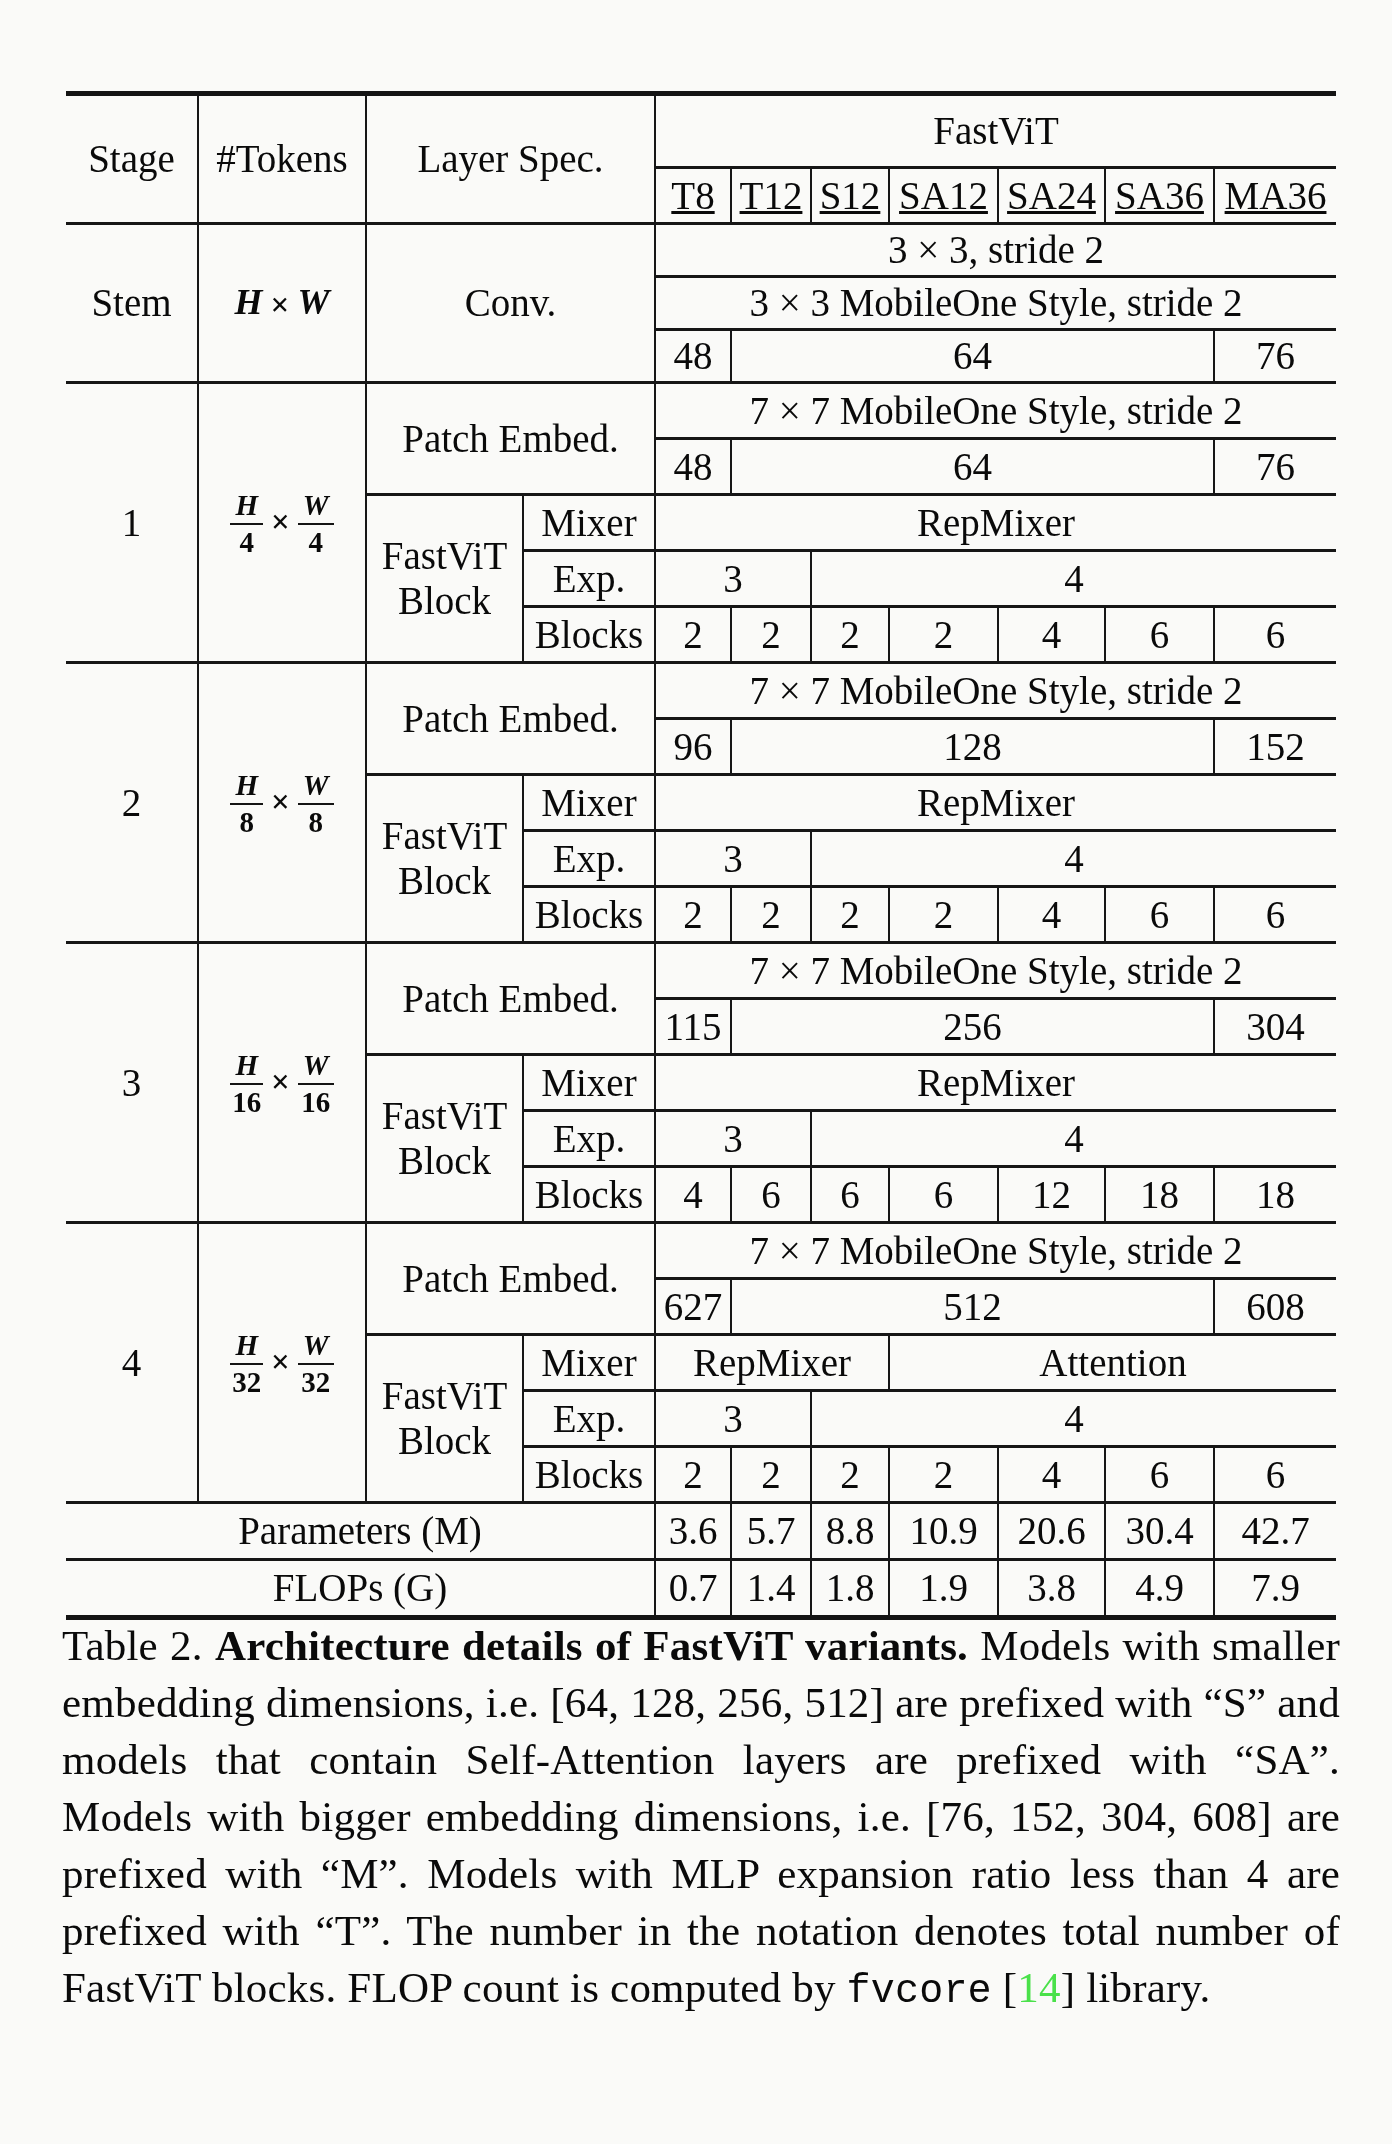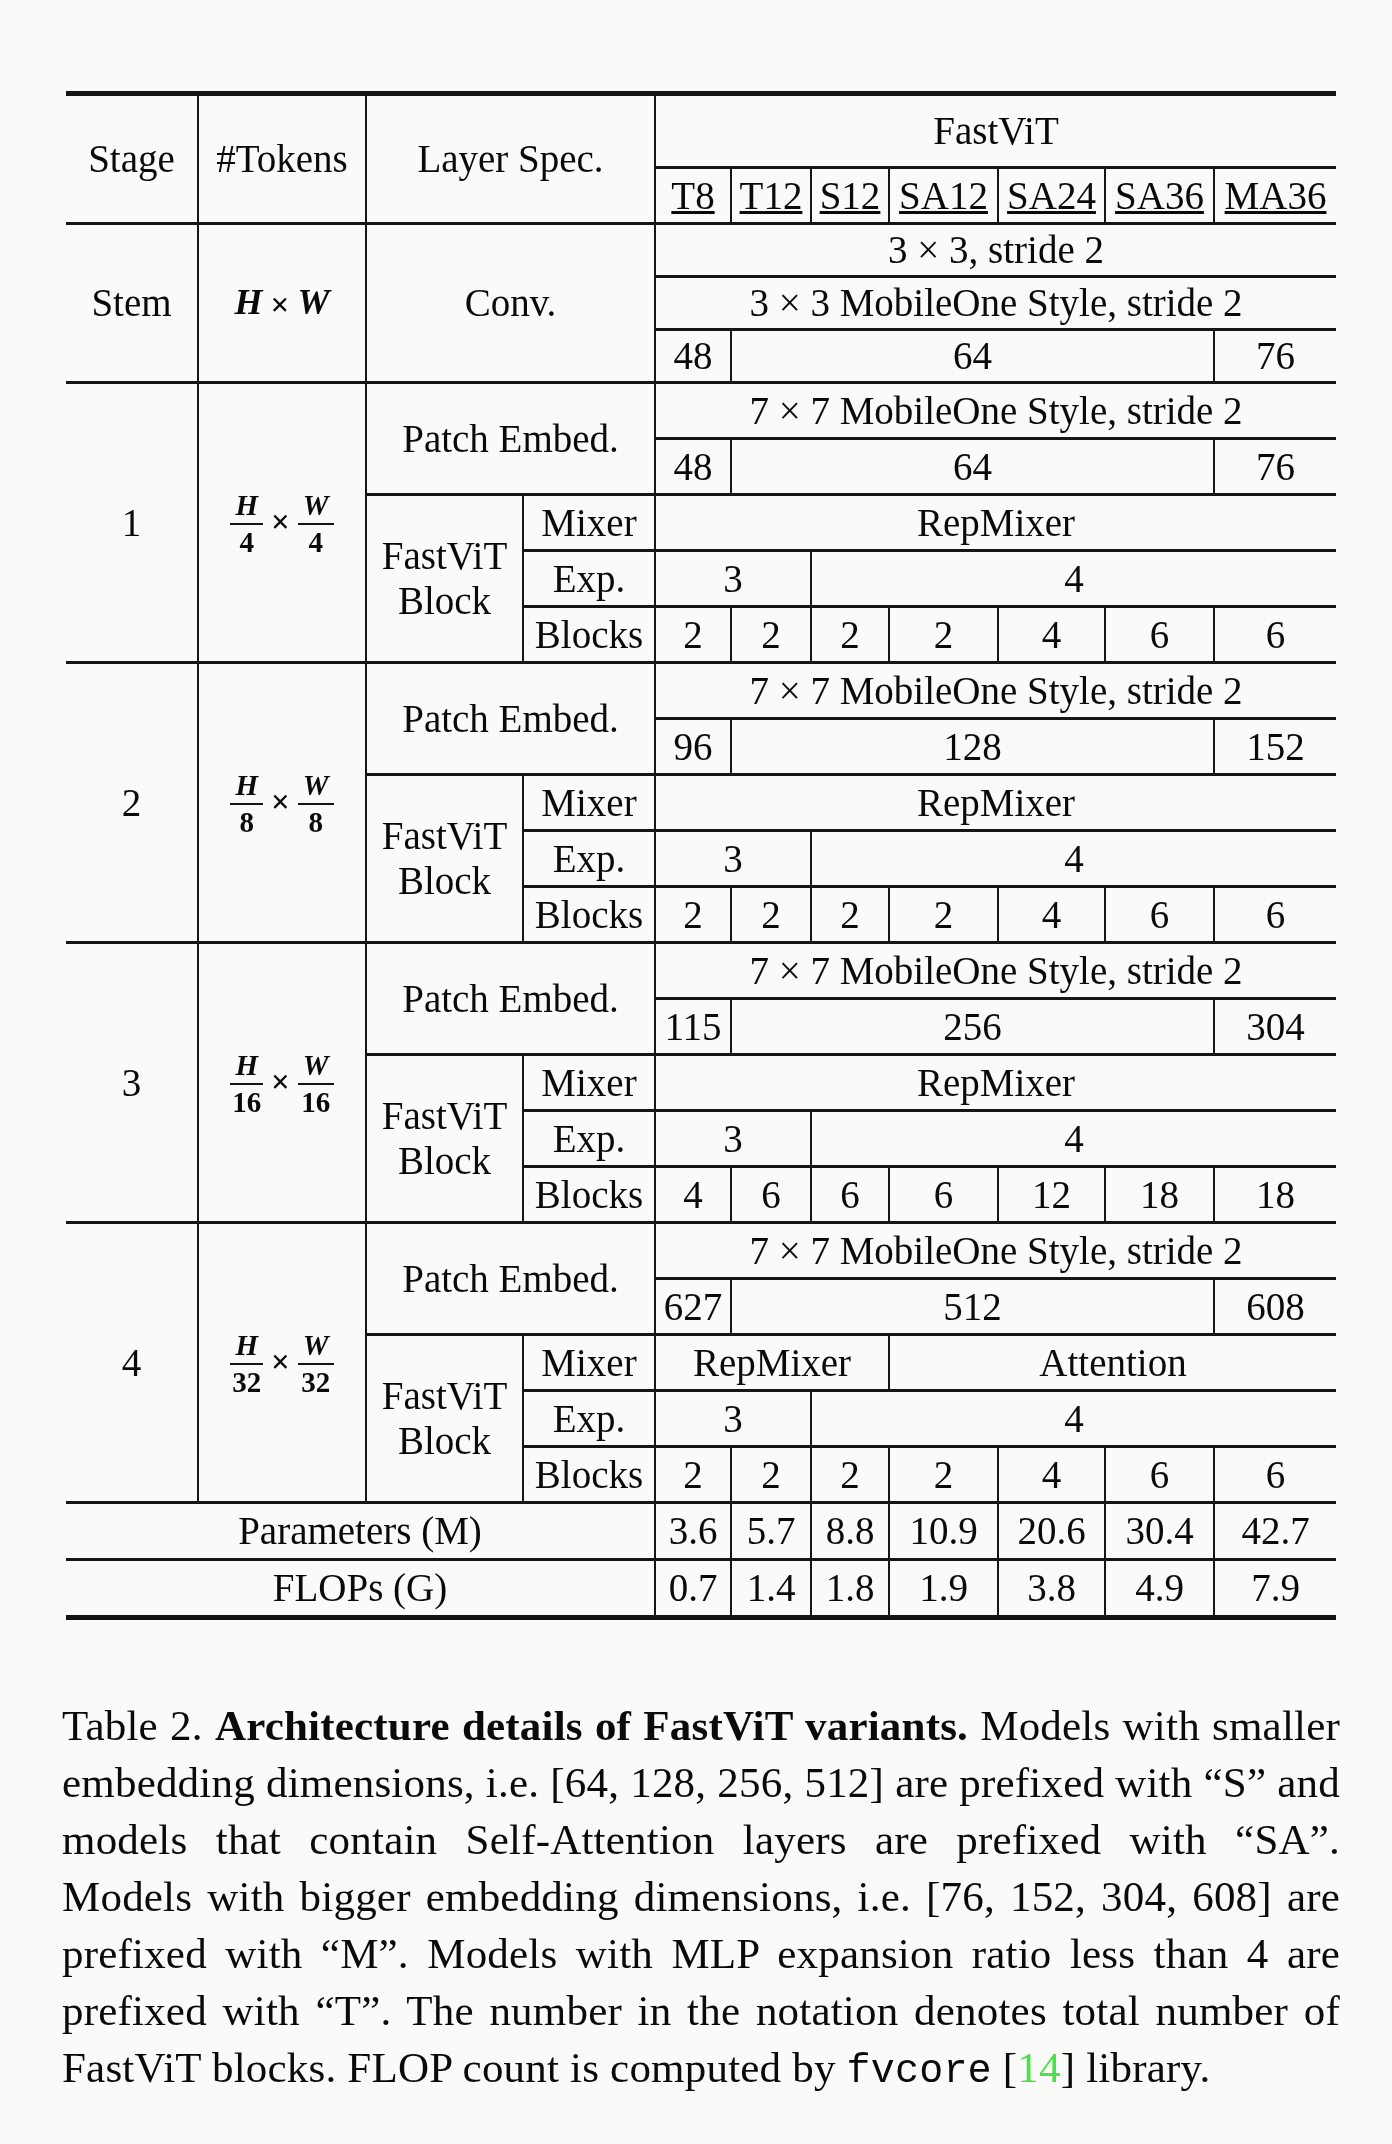--- a/index.html
+++ b/index.html
@@ -50,21 +50,21 @@
   .tok{font-size:36px;white-space:nowrap;font-weight:bold;}
   .frac{display:inline-block;vertical-align:middle;font-size:29px;line-height:1;}
   .frac .num{display:block;border-bottom:2px solid #141414;padding:2px 5px 3px;}
   .frac .den{display:block;padding-top:3px;}
   .times{display:inline-block;vertical-align:middle;font-size:33px;margin:0 8px;font-style:normal;}
   .twoline{line-height:1.15;}
   
   .caption{
     position:absolute;
     left:62px;
-    top:1672px;
+    top:1592px;
     width:1278px;
     font-size:43px;
     line-height:57px;
     text-align:justify;
     letter-spacing:0.2px;
     margin-top:25px;
   }
   .caption .b{font-weight:bold;}
   .caption .code{font-family:"Liberation Mono","DejaVu Sans Mono",monospace;font-size:40px;}
   .caption .cite{color:#4ae14a;}

